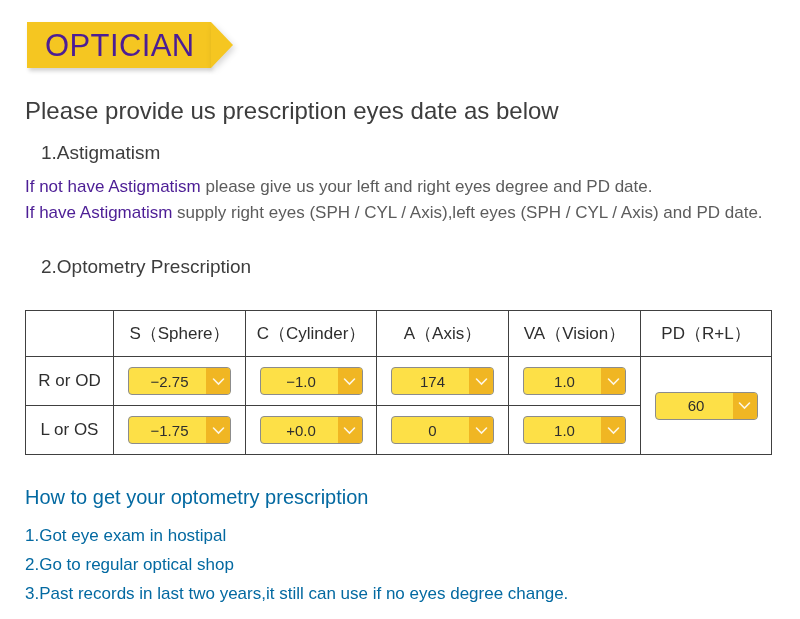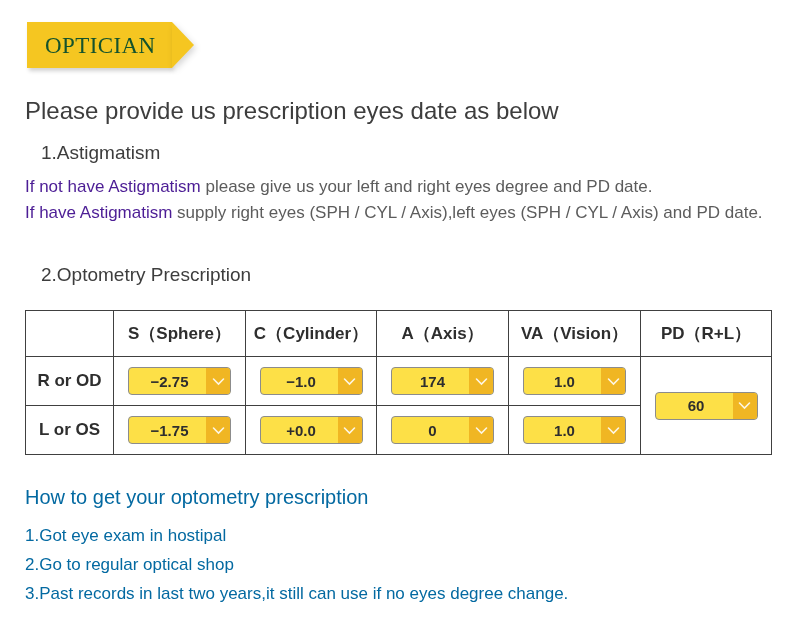--- a/index.html
+++ b/index.html
@@ -39,47 +39,46 @@
     left: 100%;
     top: 0;
     width: 0;
     height: 0;
     border-top: 23px solid transparent;
     border-bottom: 23px solid transparent;
     border-left: 22px solid #f5c621;
     filter: drop-shadow(2px 3px 3px rgba(0,0,0,0.16));
   }
   .banner-text {
-    color: #14532d;
-    font-size: 23px;
+    color: #4c1d95;
+    font-size: 31px;
     line-height: 31px;
     letter-spacing: 0.4px;
     white-space: nowrap;
-    font-family: Liberation Serif, serif;
   }
 
   
   .h-main {
     position: absolute;
     left: 25px;
     top: 97px;
     font-size: 24px;
     color: #3d3d3d;
     white-space: nowrap;
   }
   .h-sub {
     position: absolute;
     left: 25px;
     font-size: 19px;
     color: #3d3d3d;
     white-space: nowrap;
     margin-left: 16px;
   }
   #sub1 { top: 142px; }
-  #sub2 { top: 264px; }
+  #sub2 { top: 256px; }
 
   .para {
     position: absolute;
     left: 25px;
     width: 750px;
     font-size: 17px;
     line-height: 26px;
     color: #5c5c5c;
   }
   #para1 { top: 174px; }
@@ -112,21 +111,21 @@
     top: 310px;
     width: 746px;
     border-collapse: collapse;
     table-layout: fixed;
   }
   .rx-table td, .rx-table th {
     border: 1px solid #404040;
     padding: 0;
     text-align: center;
     vertical-align: middle;
-    font-weight: bold;
+    font-weight: normal;
   }
   .rx-table thead th {
     height: 45px;
     font-size: 17px;
     color: #2e2e2e;
   }
   .rx-table tbody td {
     height: 48px;
   }
   .rowlab {

